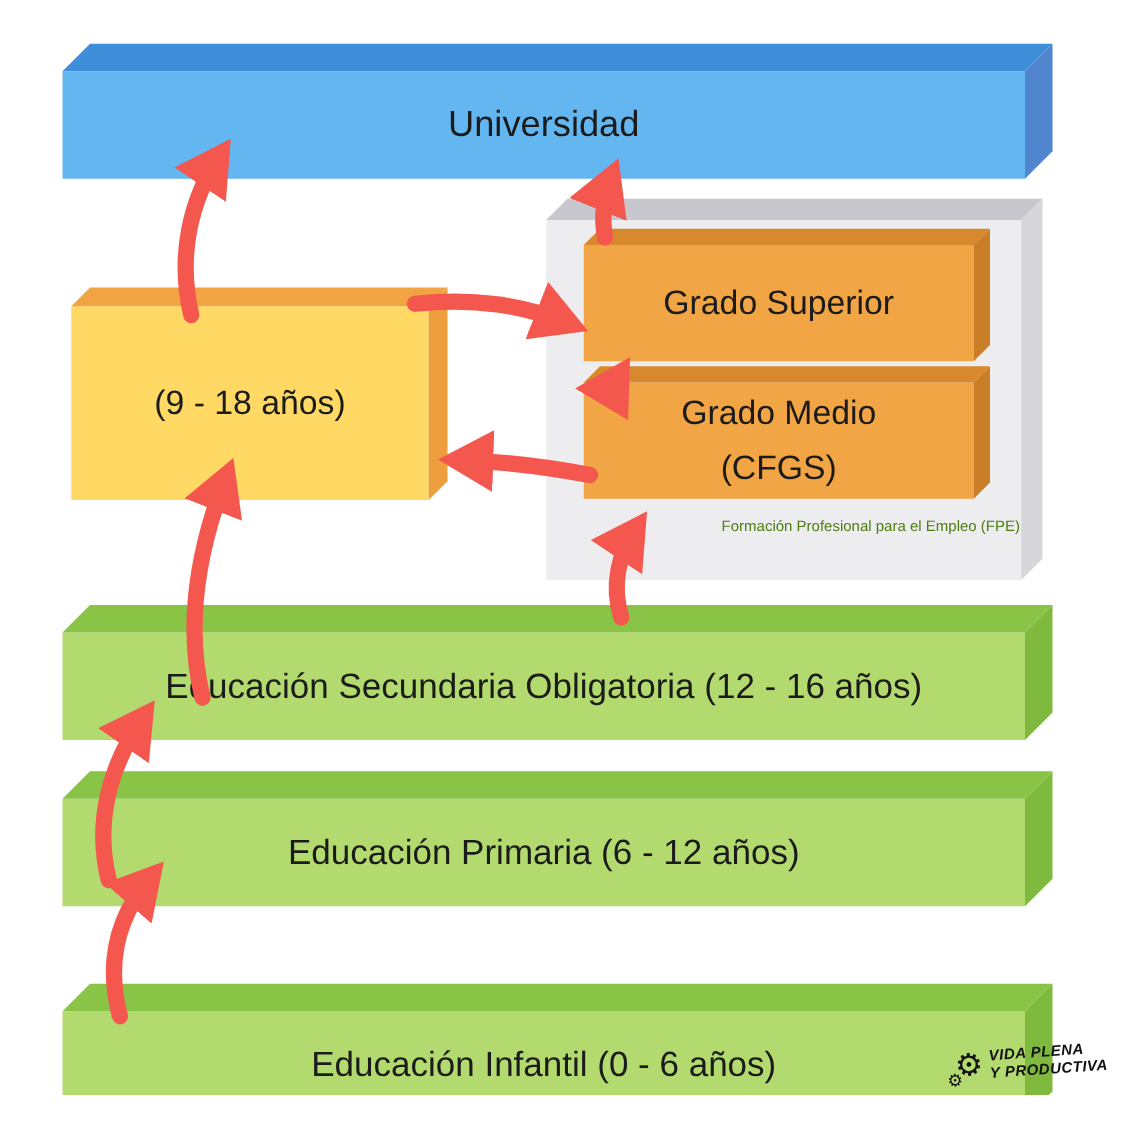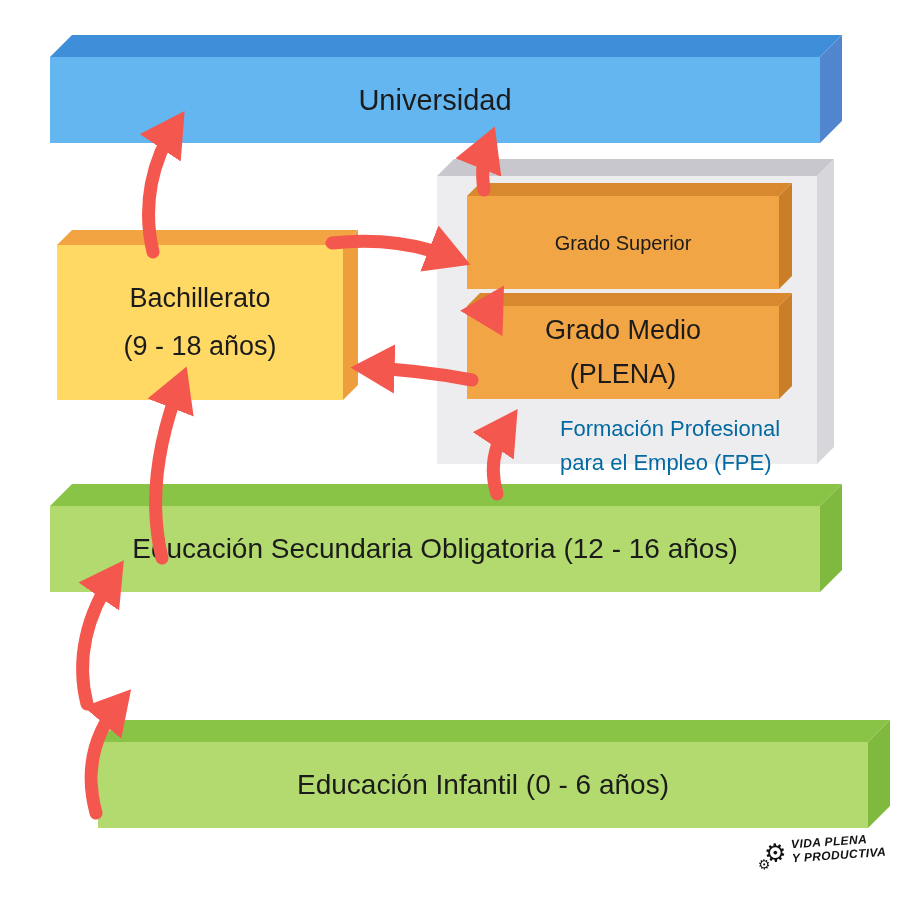--- a/index.html
+++ b/index.html
@@ -15,29 +15,29 @@
     width:100%; height:var(--d); background:var(--ct);
     transform:skewX(-45deg); transform-origin:0 100%;
   }
   .b3::after {
     content:""; position:absolute; left:100%; top:0;
     width:var(--d); height:100%; background:var(--cr);
     transform:skewY(-45deg); transform-origin:0 0;
   }
   .uni  { left:50px;  top:57px;  width:770px; height:86px;  background:#64b6f1; --d:22px; --ct:#3f8ed9; --cr:#5185cd; font-size:29px; }
   .panel{ left:437px; top:176px; width:380px; height:288px; background:#ededf0; --d:17px; --ct:#c7c7cd; --cr:#d6d6db; }
-  .gs   { left:467px; top:196px; width:312px; height:93px;  background:#f2a544; --d:13px; --ct:#d8892e; --cr:#ca7e27; font-size:20px; line-height:1.6;justify-content:center; }
+  .gs   { left:467px; top:196px; width:312px; height:93px;  background:#f2a544; --d:13px; --ct:#d8892e; --cr:#ca7e27; font-size:27px; line-height:1.6;justify-content:center; }
   .gm   { left:467px; top:306px; width:312px; height:93px;  background:#f2a544; --d:13px; --ct:#d8892e; --cr:#ca7e27; font-size:27px; line-height:1.6; }
   .bach { left:57px;  top:245px; width:286px; height:155px; background:#ffd964; --d:15px; --ct:#f2a443; --cr:#ef9e3e; font-size:27px; line-height:1.75; }
   .bar  { left:50px;  width:770px; height:86px; background:#b3da6e; --d:22px; --ct:#8ac447; --cr:#7fba3e; font-size:28px; }
   .sec  { top:506px; }
   .pri  { top:639px; }
-  .inf  { top:742px;margin-left:48px; }
-  .fpe  { position:absolute; left:560px; top:412px; width:256px; text-align:left;
-          font-size:22px; line-height:1.55; color:#0369a1; }
+  .inf  { top:809px; }
+  .fpe  { position:absolute; left:560px; top:412px; width:256px; text-align:right;
+          font-size:12px; line-height:1.55; color:#4d7c0f; }
   .arrows { position:absolute; left:0; top:0; width:900px; height:900px; pointer-events:none; }
   .logo { position:absolute; right:14px; bottom:12px; display:flex; align-items:center; gap:5px;
           transform:rotate(-4deg); color:#111111; }
   .gears { position:relative; font-size:25px; line-height:1; }
   .gear-small { position:absolute; font-size:14px; left:-7px; bottom:-5px; }
   .logo-text span { display:block; font-size:12px; font-weight:bold; font-style:italic;
           letter-spacing:.4px; line-height:1.2; white-space:nowrap; }
 </style>
 </head>
 <body>
@@ -49,32 +49,34 @@
   </div>
 
   <div class="b3 panel"></div>
 
   <div class="b3 gs">
     <span>Grado Superior</span>
   </div>
 
   <div class="b3 gm">
     <span>Grado Medio</span>
-    <span>(PLENA)</span>
+    <span>(CFGS)</span>
   </div>
 
   <div class="fpe">Formación Profesional para el Empleo (FPE)</div>
 
   <div class="b3 bach">
-    <span>Bachillerato</span>
     <span>(9 - 18 años)</span>
   </div>
 
   <div class="b3 bar sec">
     <span>Educación Secundaria Obligatoria (12 - 16 años)</span>
+  </div>
+  <div class="b3 bar pri">
+    <span>Educación Primaria (6 - 12 años)</span>
   </div>
   <div class="b3 bar inf">
     <span>Educación Infantil (0 - 6 años)</span>
   </div>
 
   <svg class="arrows" viewBox="0 0 900 900">
     <defs>
       <marker id="ah" markerWidth="3.6" markerHeight="3.8" refX="2.2" refY="1.9" orient="auto" markerUnits="strokeWidth">
         <path d="M0,0 L3.4,1.9 L0,3.8 Z" fill="#f4574d"></path>
       </marker>

